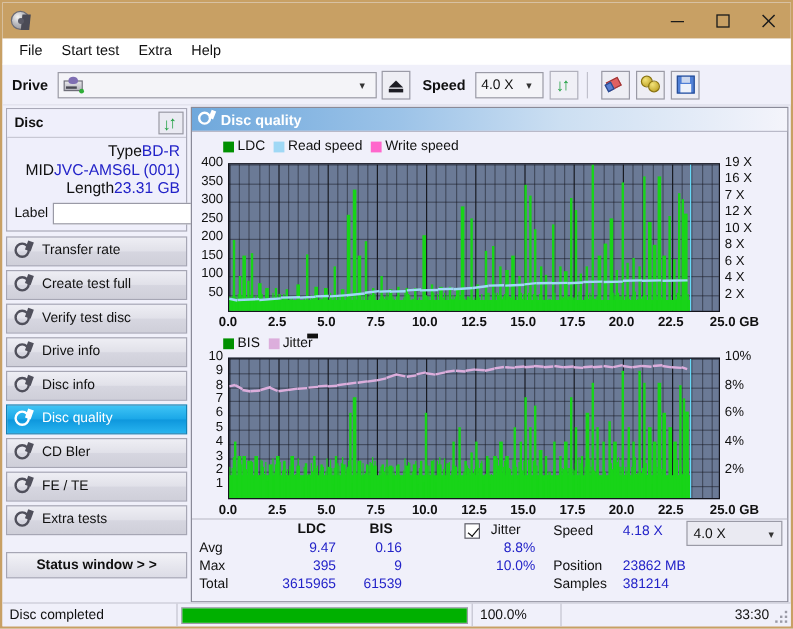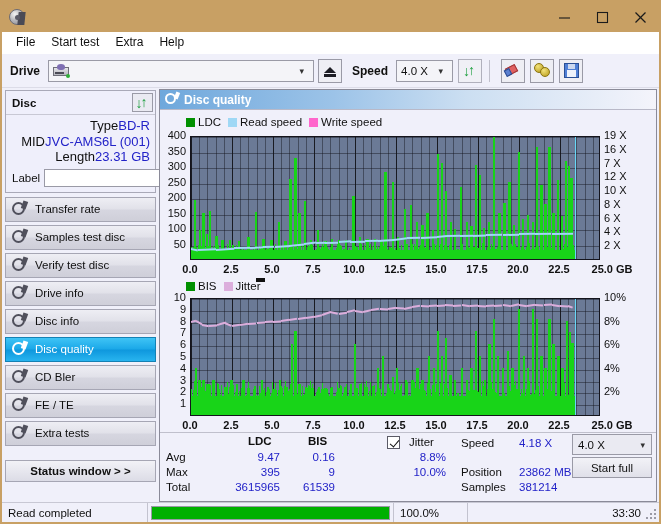--- a/index.html
+++ b/index.html
@@ -490,21 +490,21 @@
               <span class="ring"></span>
               <span class="mark"></span>
             </span>
           <span>Transfer rate</span>
         </div>
         <div class="navitem">
           <span class="nav-ico">
               <span class="ring"></span>
               <span class="mark"></span>
             </span>
-          <span>Samples test disc</span>
+          <span>Create test full</span>
         </div>
         <div class="navitem">
           <span class="nav-ico">
               <span class="ring"></span>
               <span class="mark"></span>
             </span>
           <span>Verify test disc</span>
         </div>
         <div class="navitem">
           <span class="nav-ico">
@@ -1787,27 +1787,26 @@
         <div class="st v" style="left:359px; top:4px;">4.18 X</div>
         <div class="st k" style="left:301px; top:33px;">Position</div>
         <div class="st v" style="left:359px; top:33px;">23862 MB</div>
         <div class="st k" style="left:301px; top:48px;">Samples</div>
         <div class="st v" style="left:359px; top:48px;">381214</div>
 
         <div class="combo-sm" style="left:412px; top:1px; width:80px;">
           <span>4.0 X</span>
           <span class="chev">▾</span>
         </div>
-        <div class="btn-act" style="left:412px; top:24px; width:80px; height:21px;">Start full</div>
       </div>
     </div>
   </div>
 
   <div class="statusbar">
-    <div class="sb-cell sb-status">Read completed</div>
+    <div class="sb-cell sb-status">Disc completed</div>
     <div class="sb-cell sb-prog">
       <div class="progtrack">
         <div class="progfill" id="progfill" style="width: 100%;"></div>
       </div>
     </div>
     <div class="sb-cell sb-pct">100.0%</div>
     <div class="sb-cell sb-time">33:30</div>
     <div class="grip">
       <i style="right:0;bottom:0"></i>
         <i style="right:4px;bottom:0"></i>

